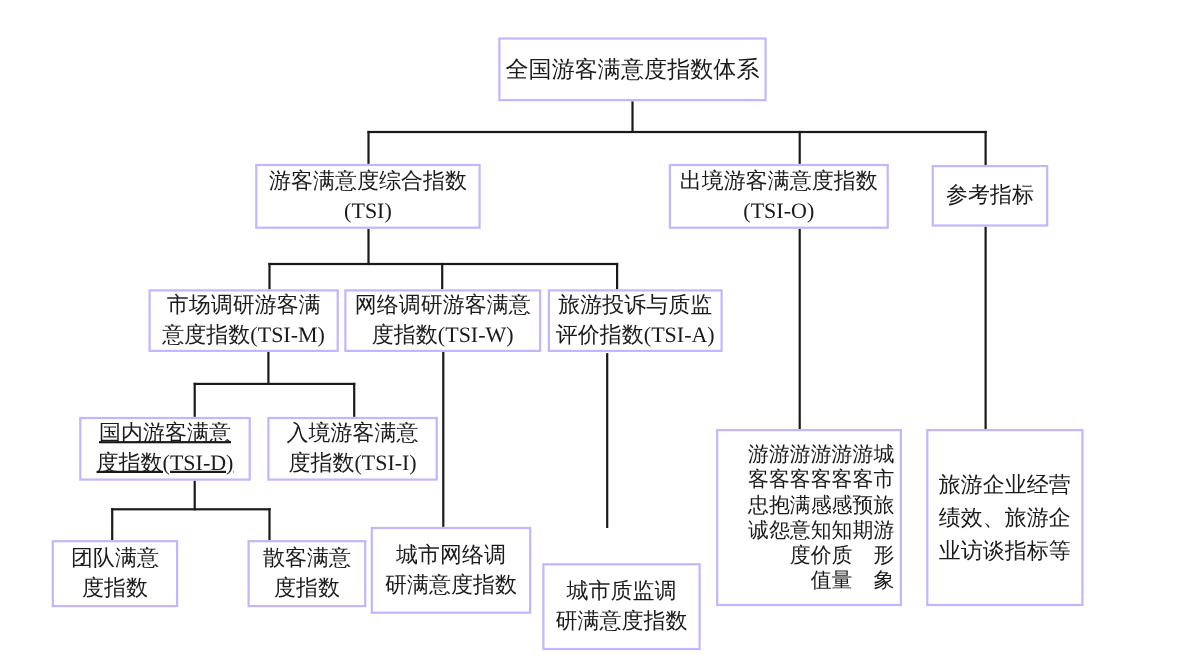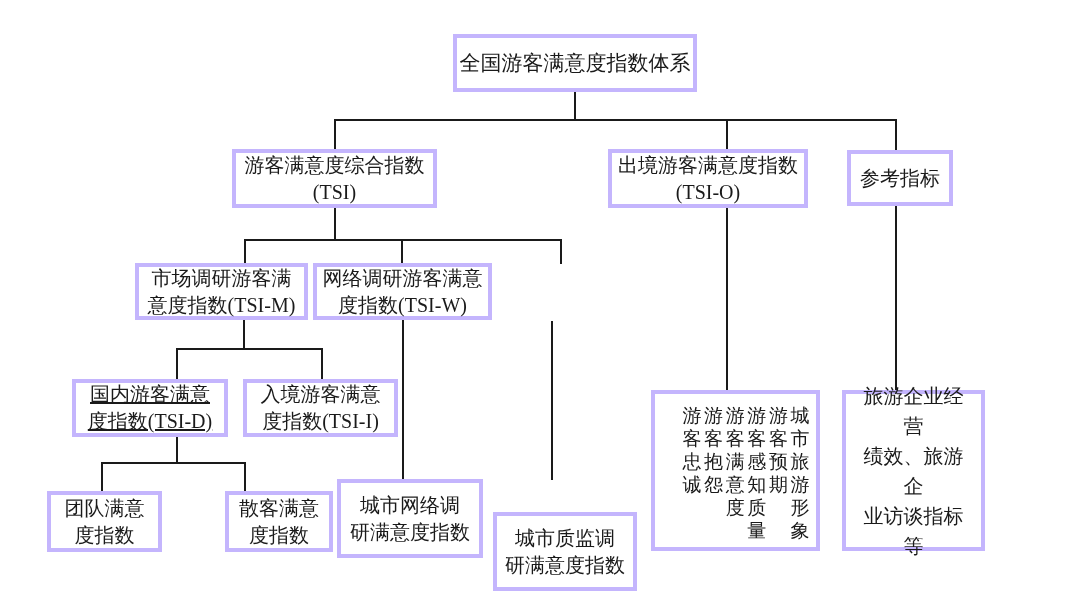--- a/index.html
+++ b/index.html
@@ -7,21 +7,21 @@
     position:relative;
     width:1080px;height:600px;
     background:#ffffff;
     font-family:"Liberation Serif","DejaVu Serif",serif;
     color:#1a1a1a;
     overflow:hidden;
   }
   .node{
     position:absolute;
     box-sizing:border-box;
-    border:4px solid #c4b5fd;
+    border:2px solid #c4b5fd;
     background:#ffffff;
     display:flex;
     align-items:center;
     justify-content:center;
     text-align:center;
     font-size:20px;
     line-height:27px;
     white-space:pre-line;
   }
   .node.root{font-size:21px;}
@@ -88,20 +88,22 @@
 (TSI-O)</div>
 
   <div class="node" style="left:847px;top:150px;width:106px;height:56px;">参考指标</div>
 
   <div class="node" style="left:135px;top:263px;width:173px;height:57px;">市场调研游客满
 意度指数(TSI-M)</div>
 
   <div class="node" style="left:313px;top:263px;width:179px;height:57px;">网络调研游客满意
 度指数(TSI-W)</div>
 
+  <div class="node" style="left:498px;top:263px;width:159px;height:57px;">旅游投诉与质监
+评价指数(TSI-A)</div>
 
   <div class="node" style="left:72px;top:379px;width:156px;height:58px;text-decoration:underline;">国内游客满意
 度指数(TSI-D)</div>
 
   <div class="node" style="left:243px;top:379px;width:155px;height:58px;">入境游客满意
 度指数(TSI-I)</div>
 
   <div class="node" style="left:47px;top:491px;width:115px;height:61px;">团队满意
 度指数</div>
 
@@ -111,20 +113,21 @@
   <div class="node" style="left:337px;top:479px;width:146px;height:79px;">城市网络调
 研满意度指数</div>
 
   <div class="node" style="left:493px;top:479px;width:144px;height:79px;margin-top:33px;">城市质监调
 研满意度指数</div>
 
   <div class="node factors" style="left:651px;top:390px;width:169px;height:161px;padding-left:27px;">
     <div class="vcol">游客忠诚</div>
     <div class="vcol">游客抱怨</div>
     <div class="vcol">游客满意度</div>
+    <div class="vcol">游客感知价值</div>
     <div class="vcol">游客感知质量</div>
     <div class="vcol">游客预期</div>
     <div class="vcol">城市旅游形象</div>
   </div>
 
   <div class="node refdetail" style="left:842px;top:390px;width:143px;height:161px;">旅游企业经营
 绩效、旅游企
 业访谈指标等</div>
 
 </div>

